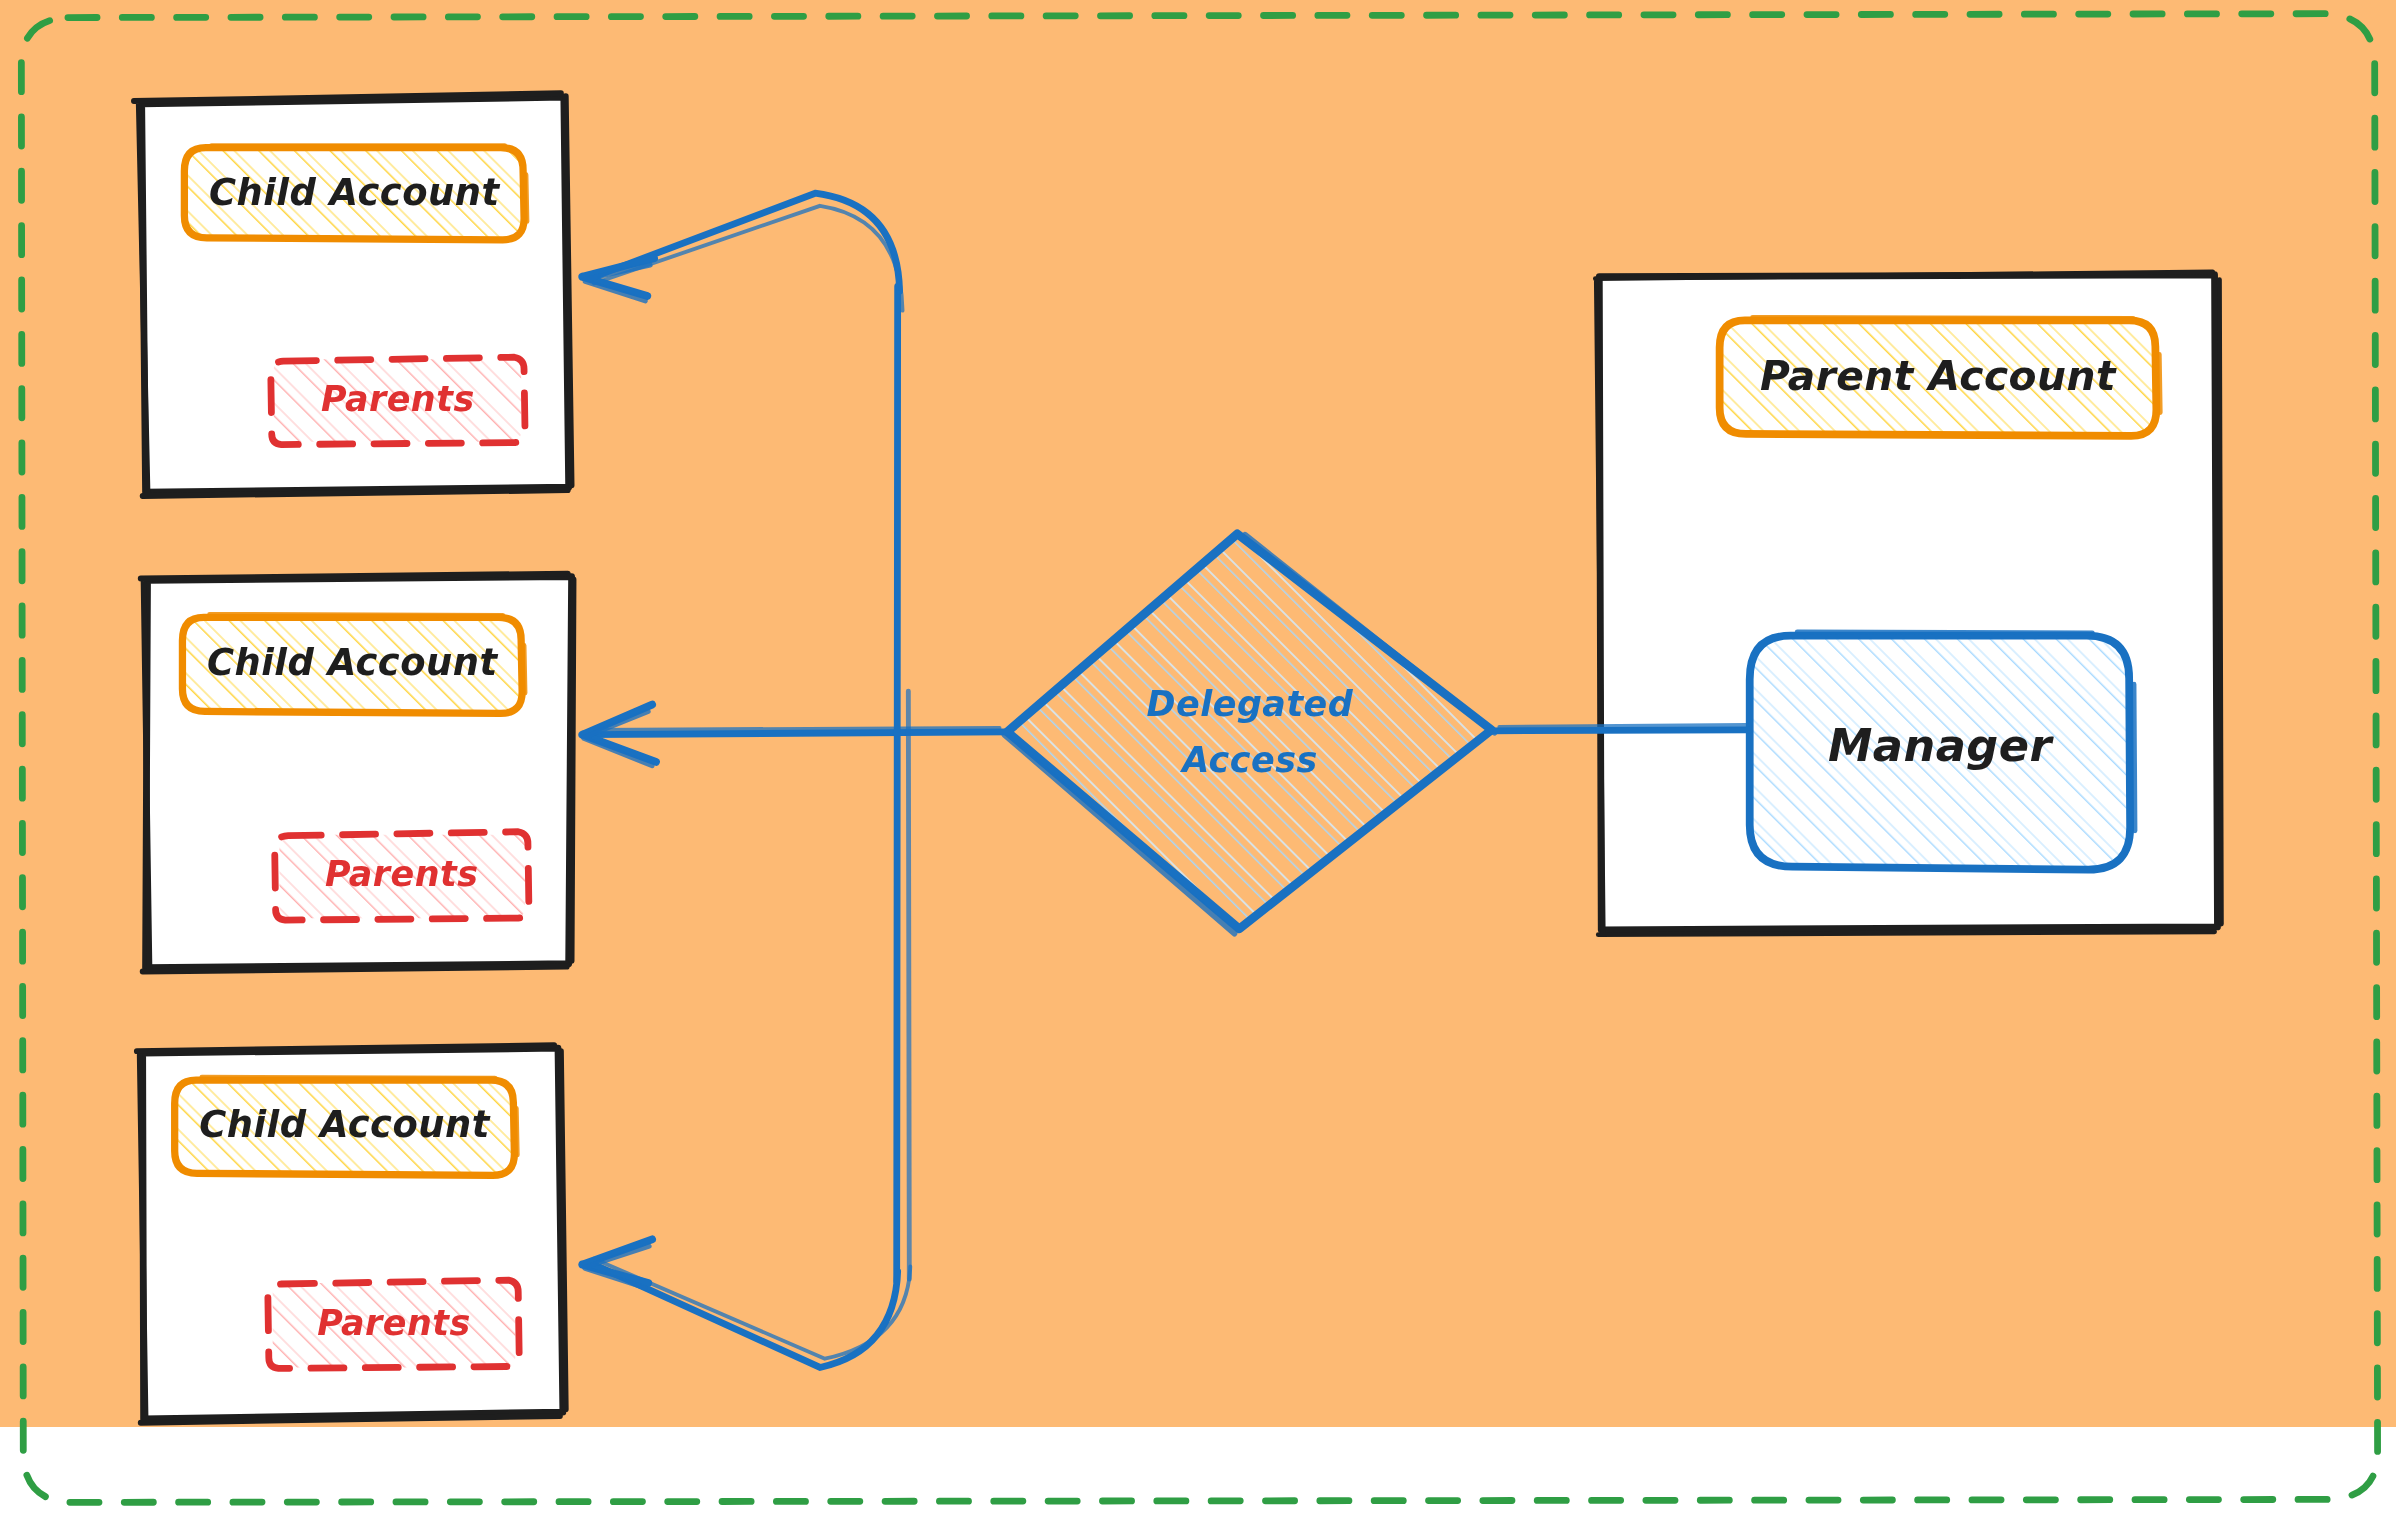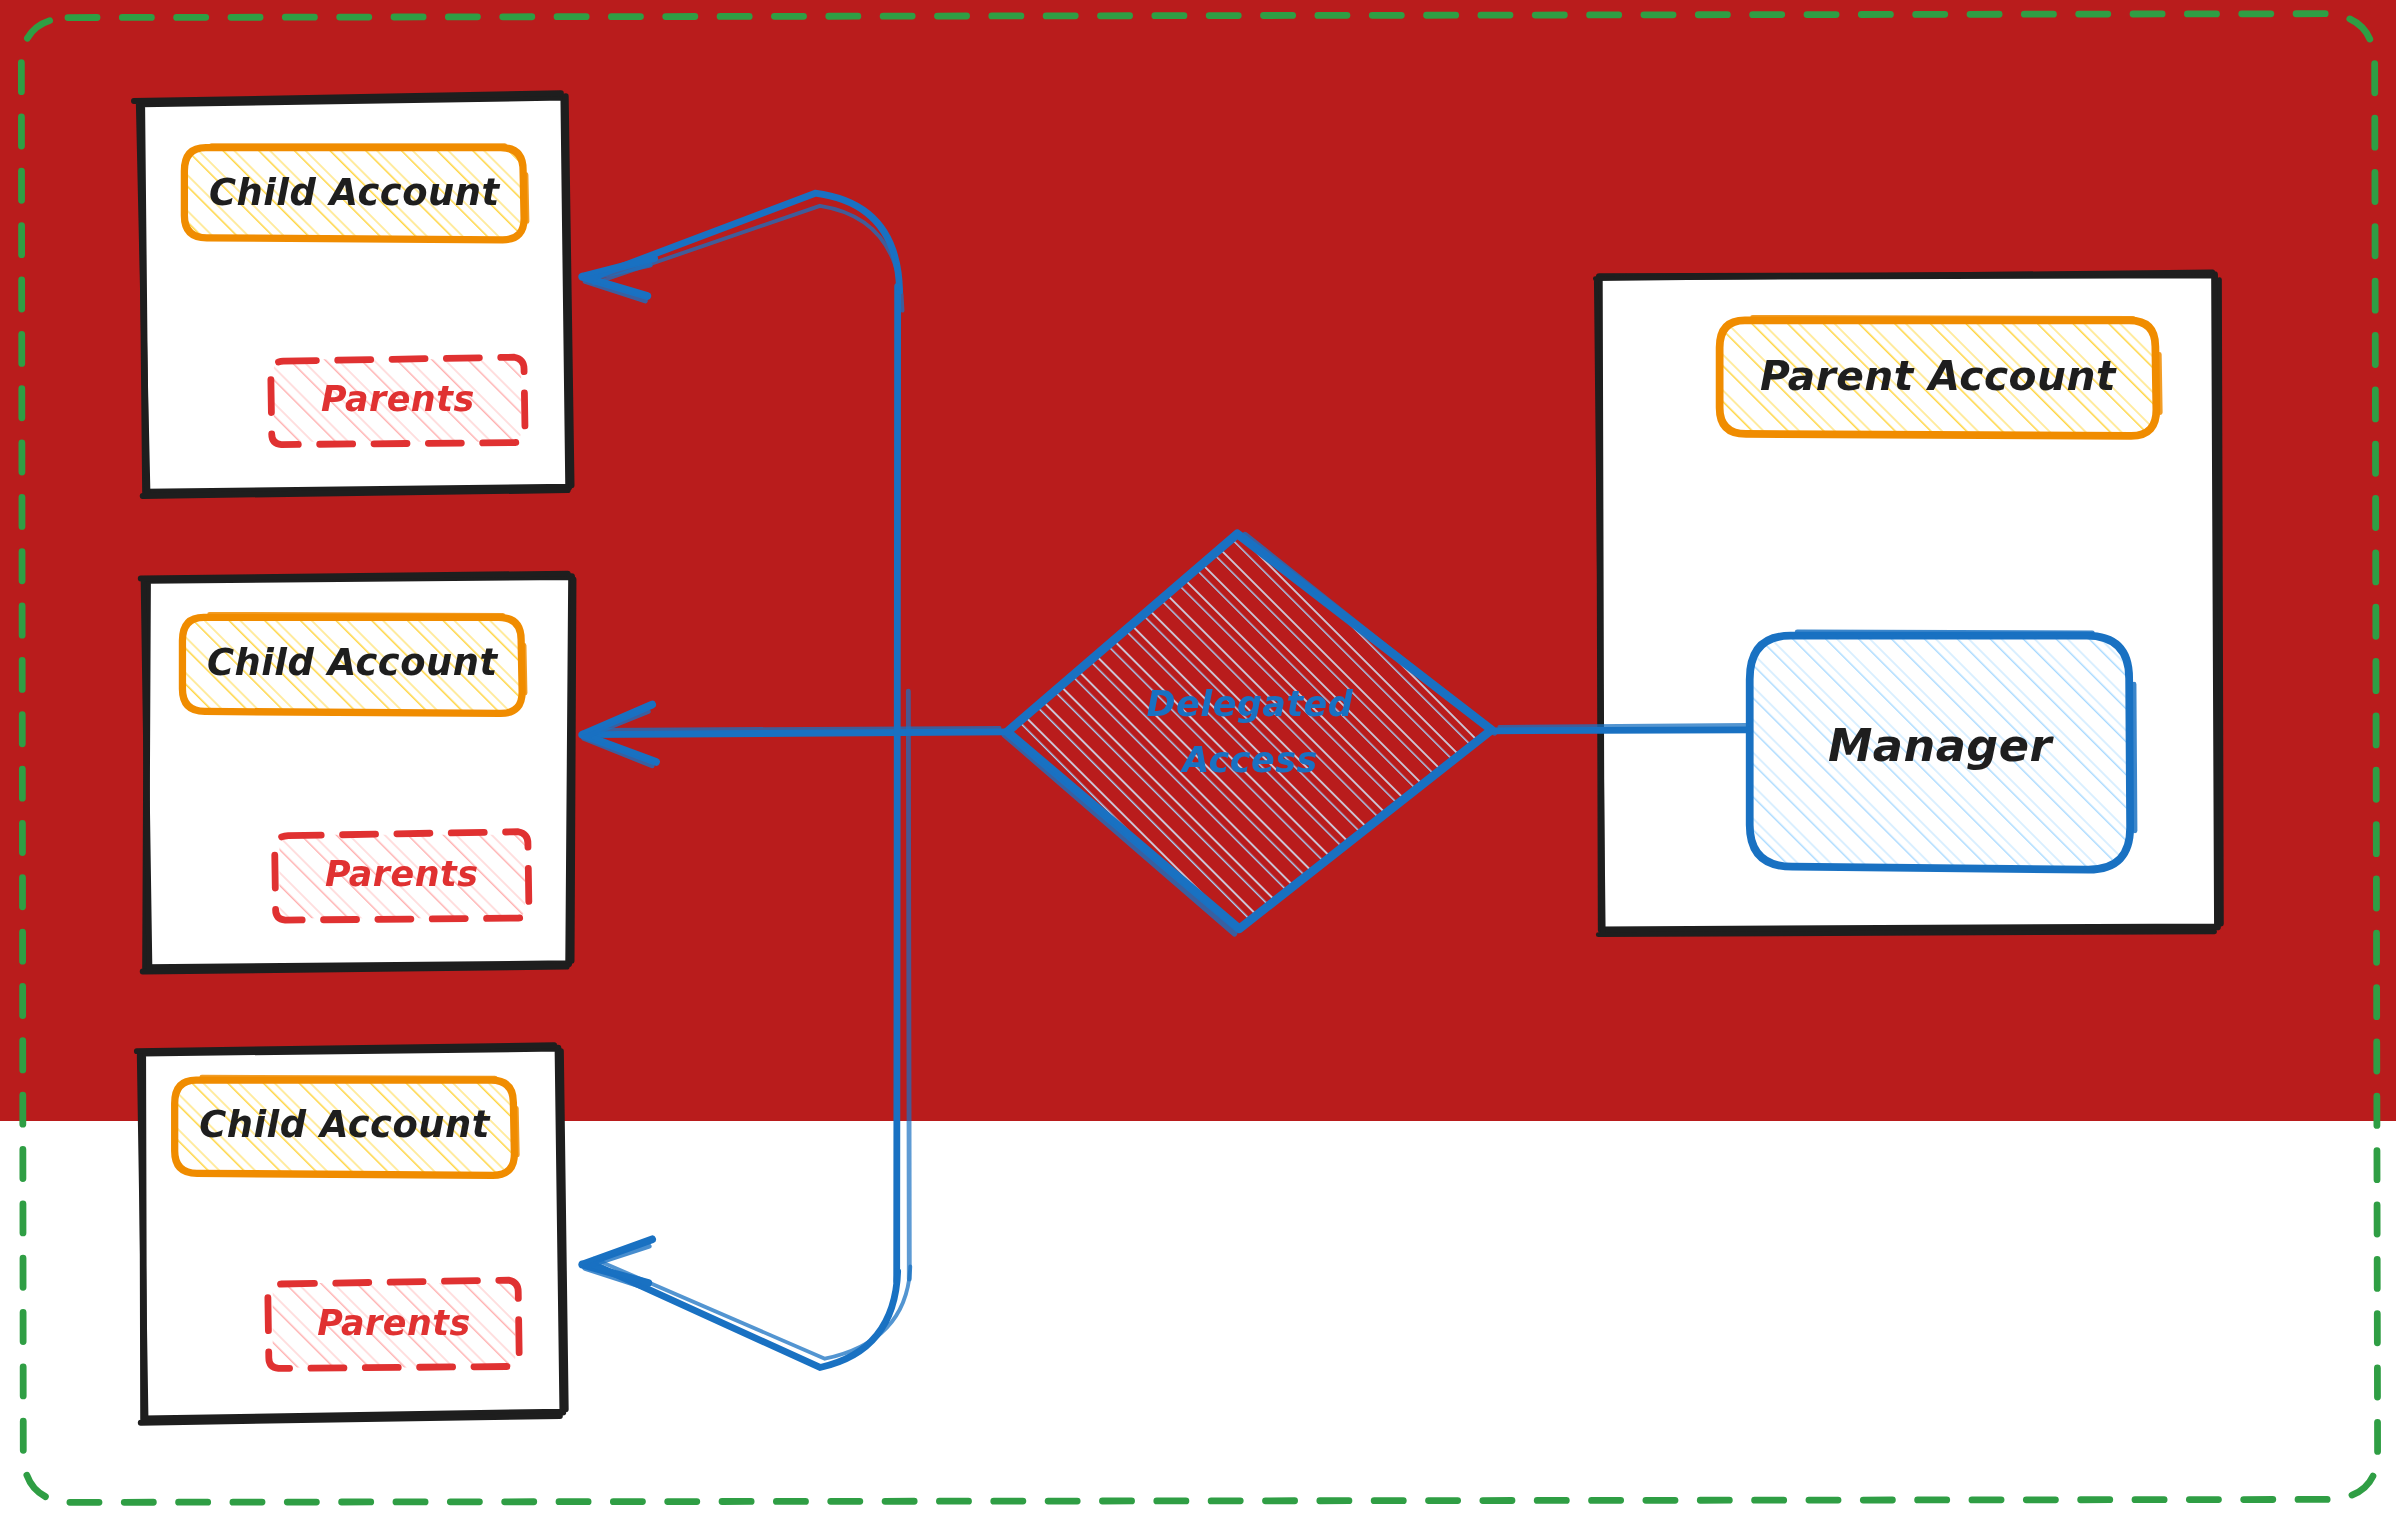--- a/index.html
+++ b/index.html
@@ -9,22 +9,22 @@
   }
   body {
     width: 2397px;
     height: 1517px;
     font-family: "DejaVu Sans", sans-serif;
     overflow: hidden;
   }
   #canvas-root {
     position: relative;
     width: 2397px;
-    height: 1121px;
-    background: #b91c1c;
+    height: 1427px;
+    background: #fdba74;
   }
   svg.diagram {
     position: absolute;
     top: 0;
     left: 0;
     width: 2397px;
     height: 1517px;
     display: block;
   }
   .hand-text {

